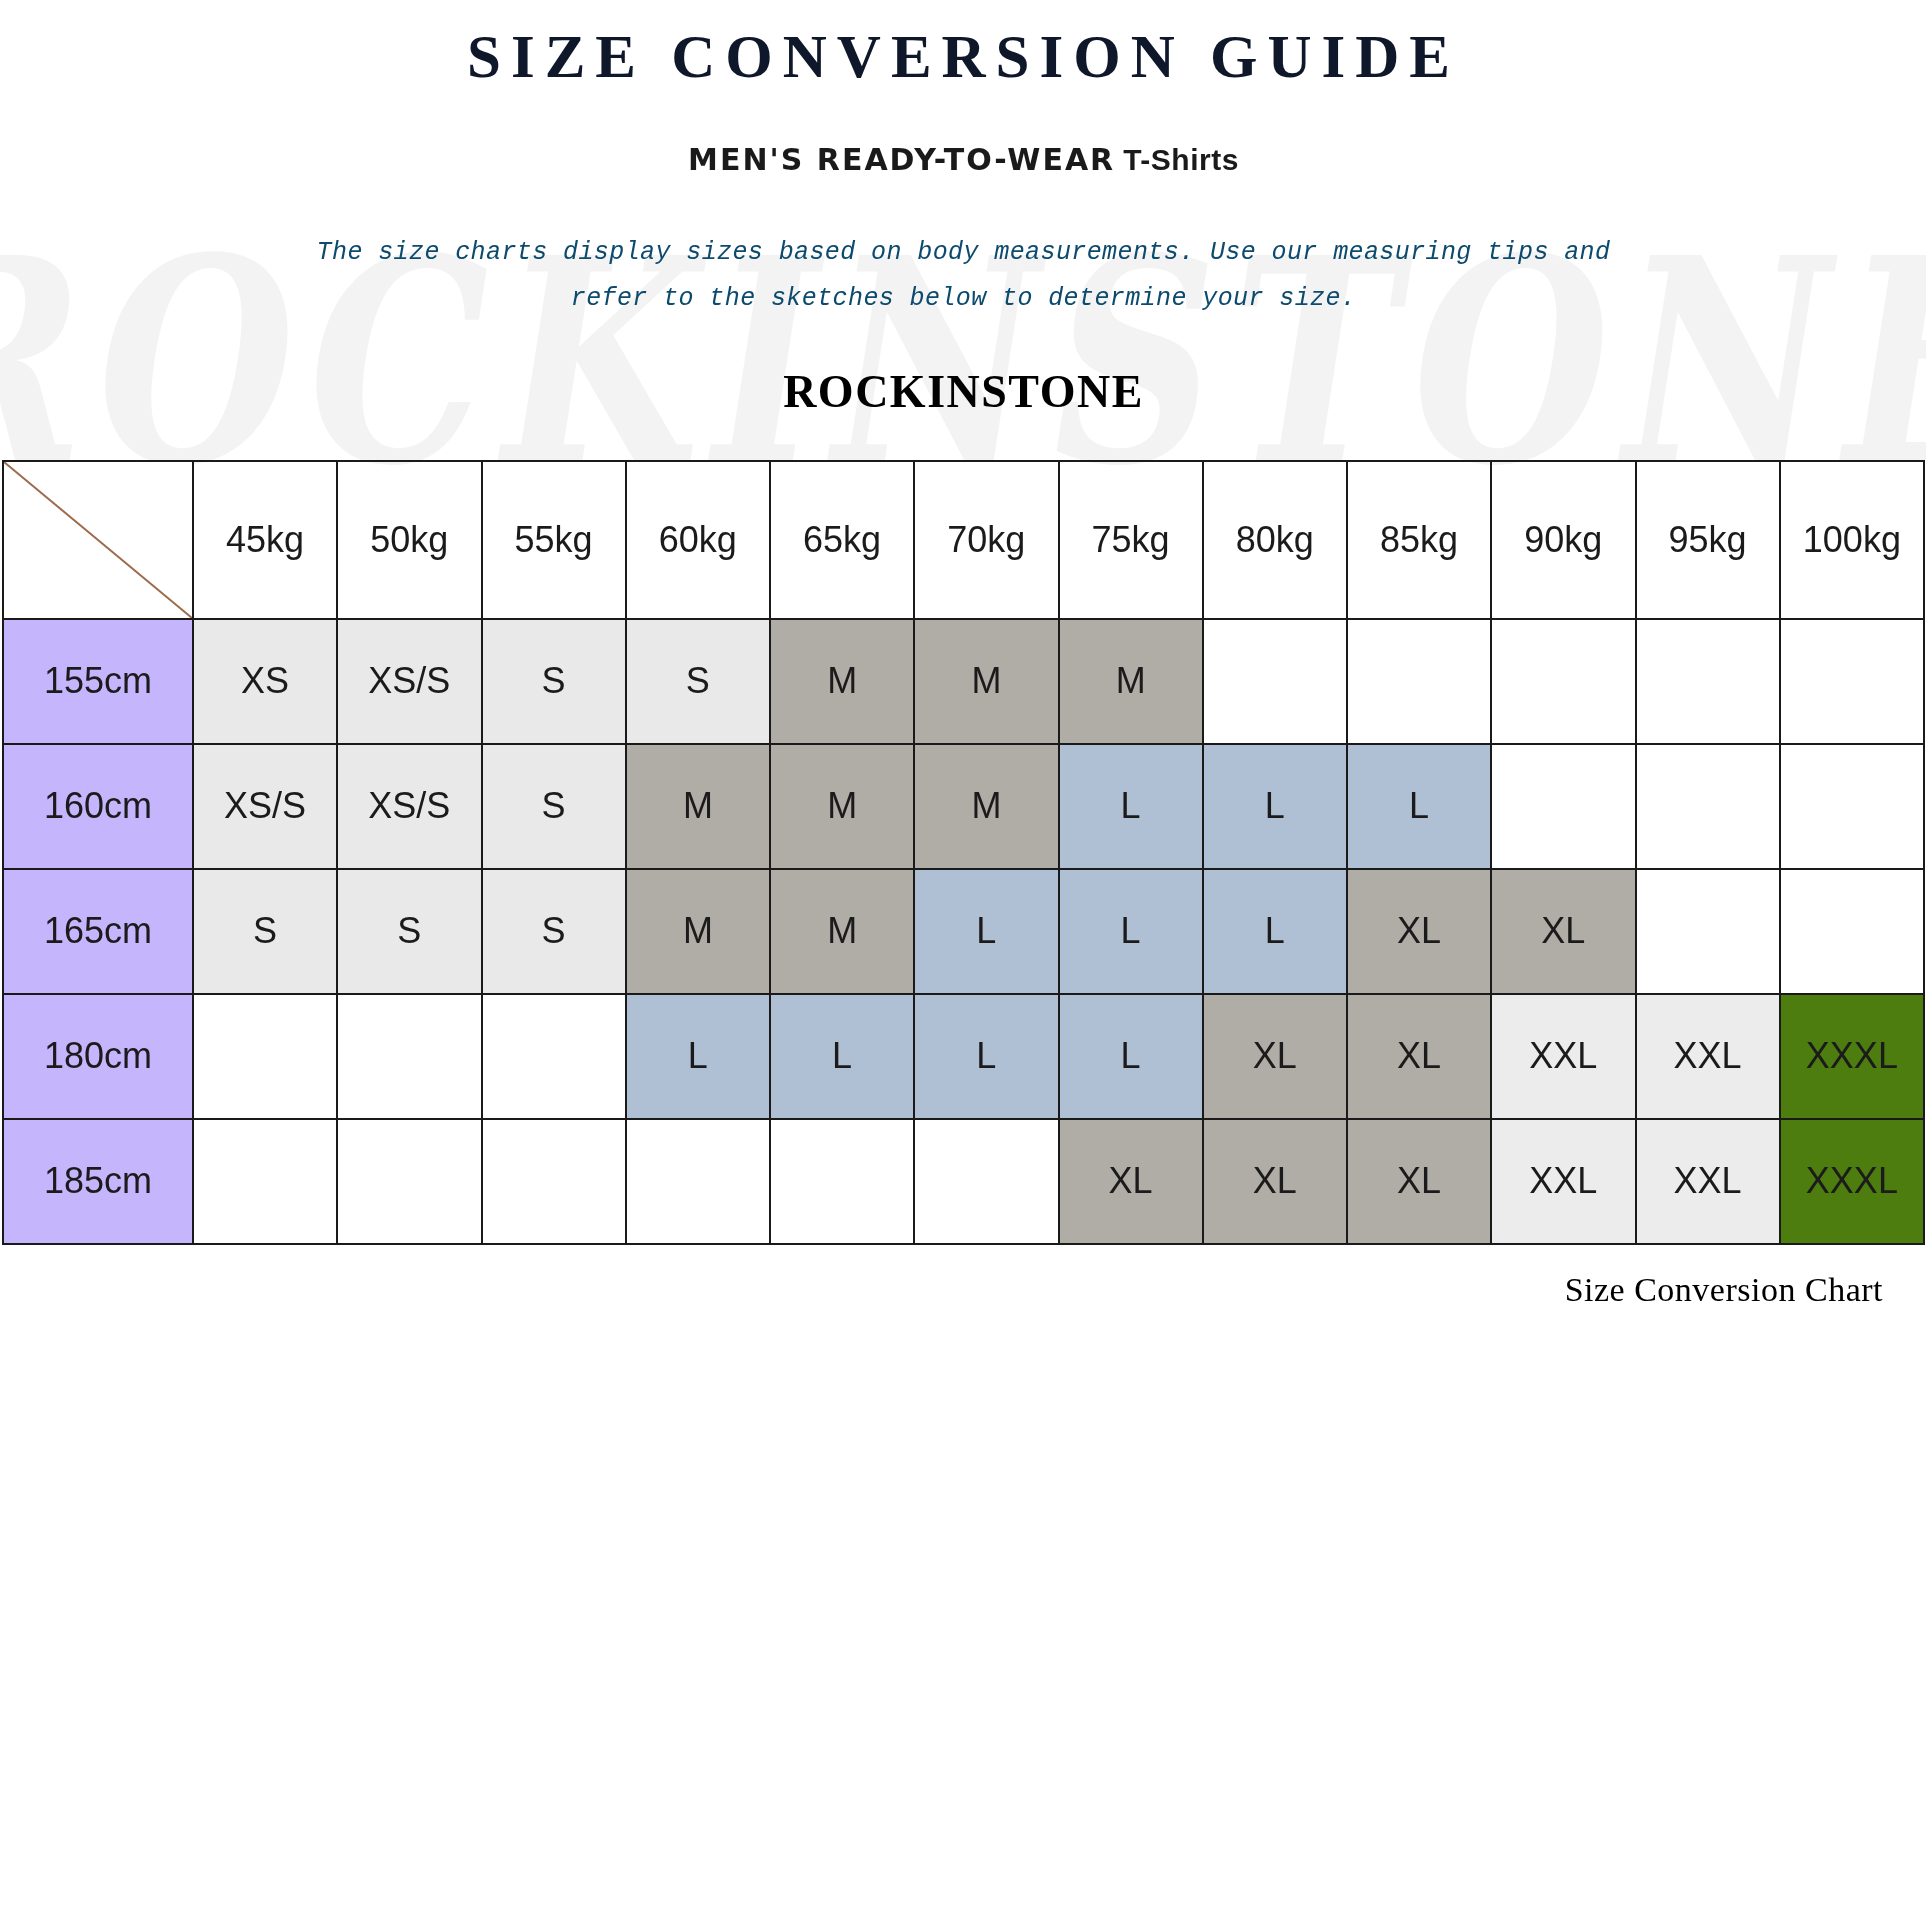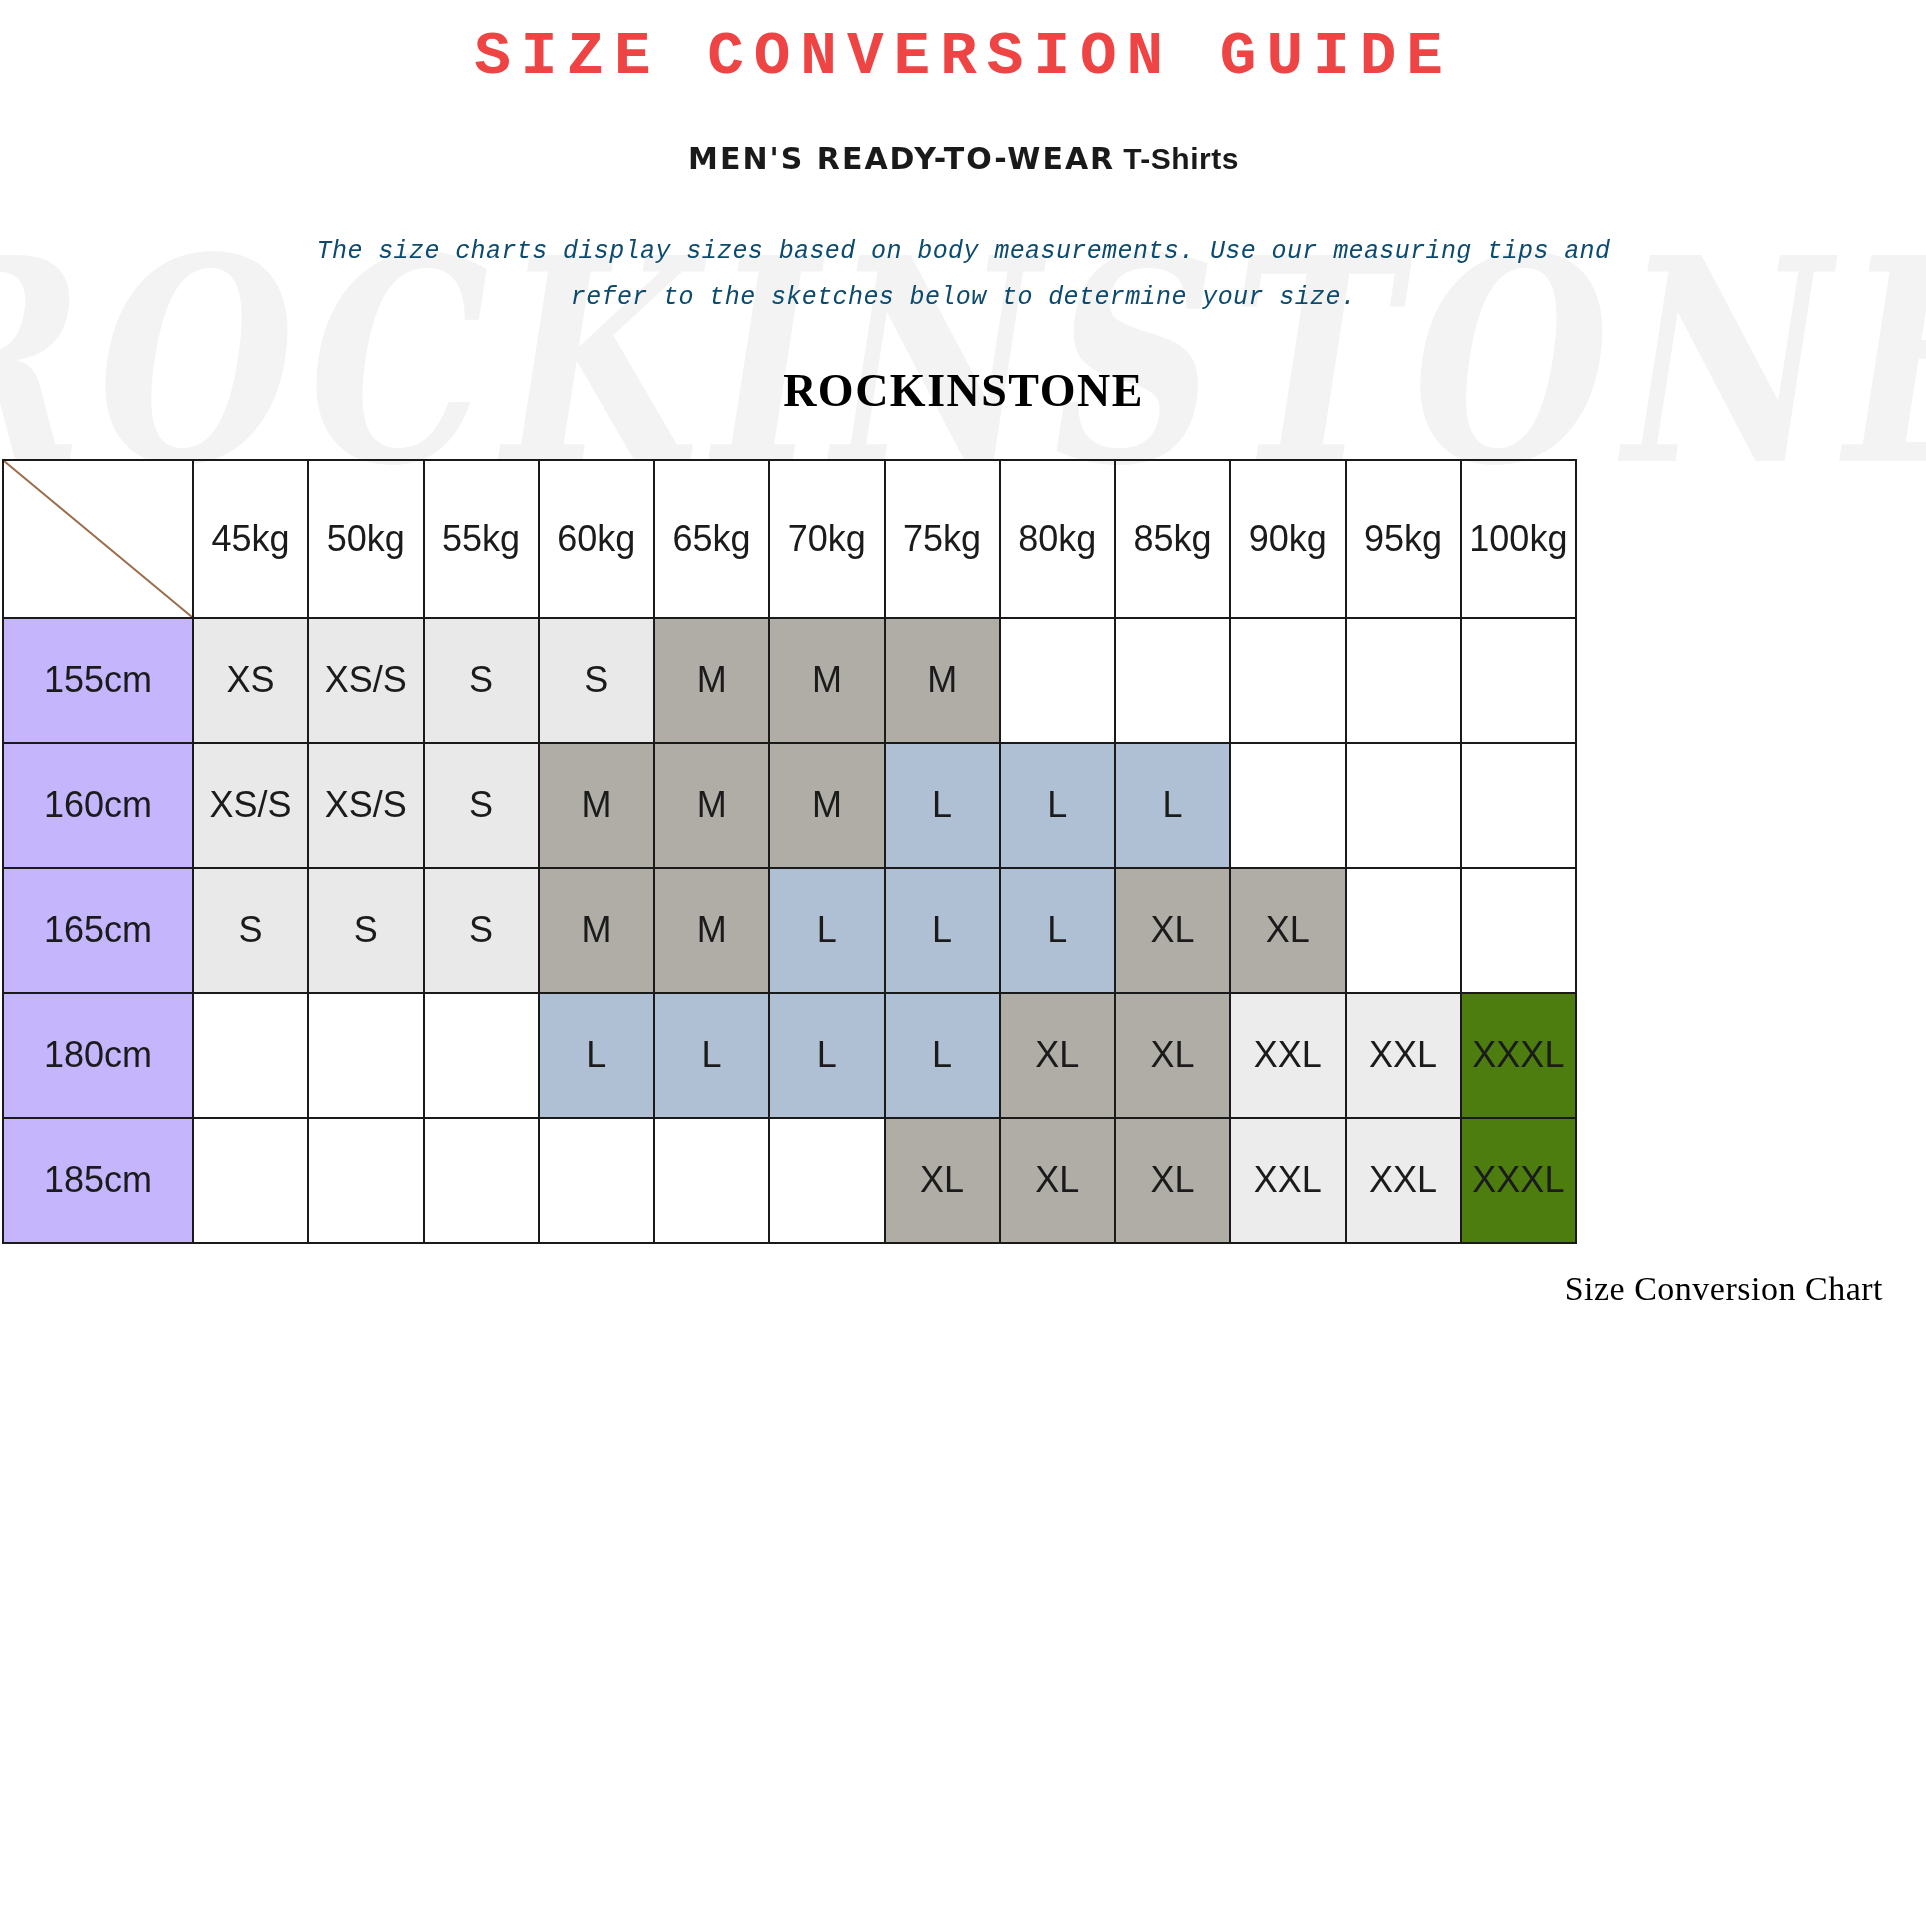--- a/index.html
+++ b/index.html
@@ -41,25 +41,25 @@
   }
 
   
   #header {
     position: relative;
     z-index: 2;
     text-align: center;
     padding-top: 22px;
   }
   #main-title {
-    font-family: Liberation Mono, monospace;
+    font-family: Liberation Serif, serif;
     font-size: 61px;
     font-weight: bold;
     letter-spacing: 10px;
-    color: #ef4444;
+    color: #0f172a;
     margin: 0;
   }
   #subtitle-row {
     margin-top: 50px;
     font-size: 30px;
     font-weight: bold;
     letter-spacing: 1.2px;
   }
   #subtitle-main {
     font-family: "DejaVu Sans", sans-serif;
@@ -91,21 +91,21 @@
 
   
   #table-wrap {
     position: relative;
     z-index: 2;
     margin-top: 42px;
     padding: 0 2px;
   }
   table.size-table {
     border-collapse: collapse;
-    width: 1575px;
+    width: 1923px;
     table-layout: fixed;
   }
   table.size-table td,
   table.size-table th {
     border: 2px solid #1a1a1a;
     text-align: center;
     vertical-align: middle;
     font-size: 36px;
     font-weight: normal;
     color: #1b1b1b;

